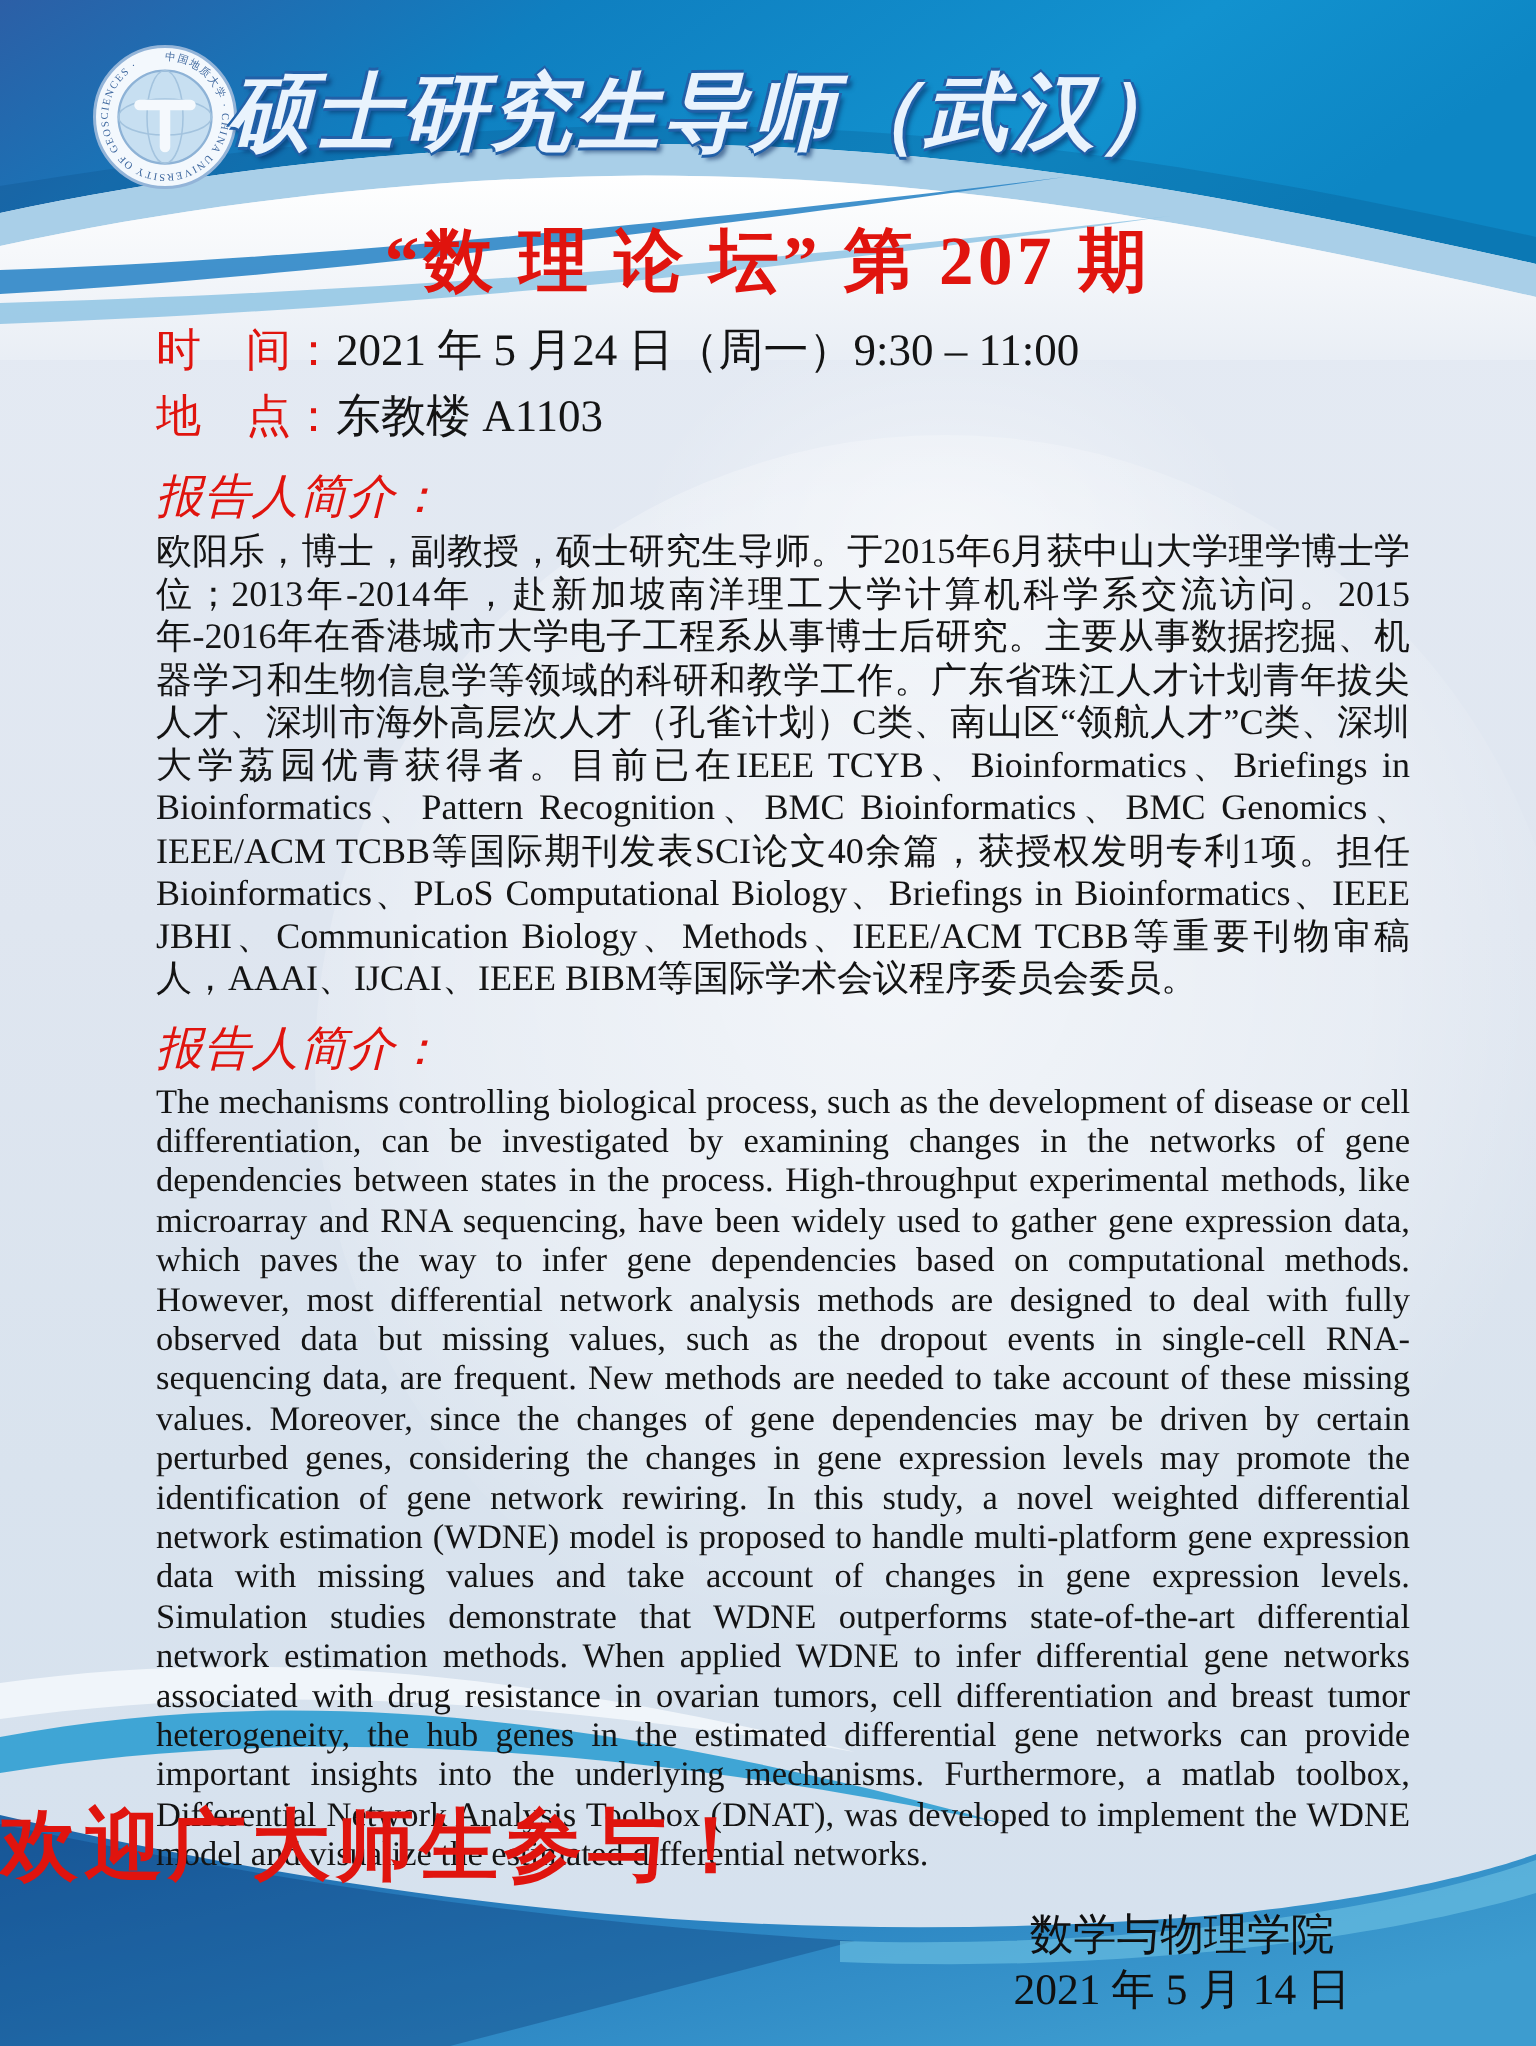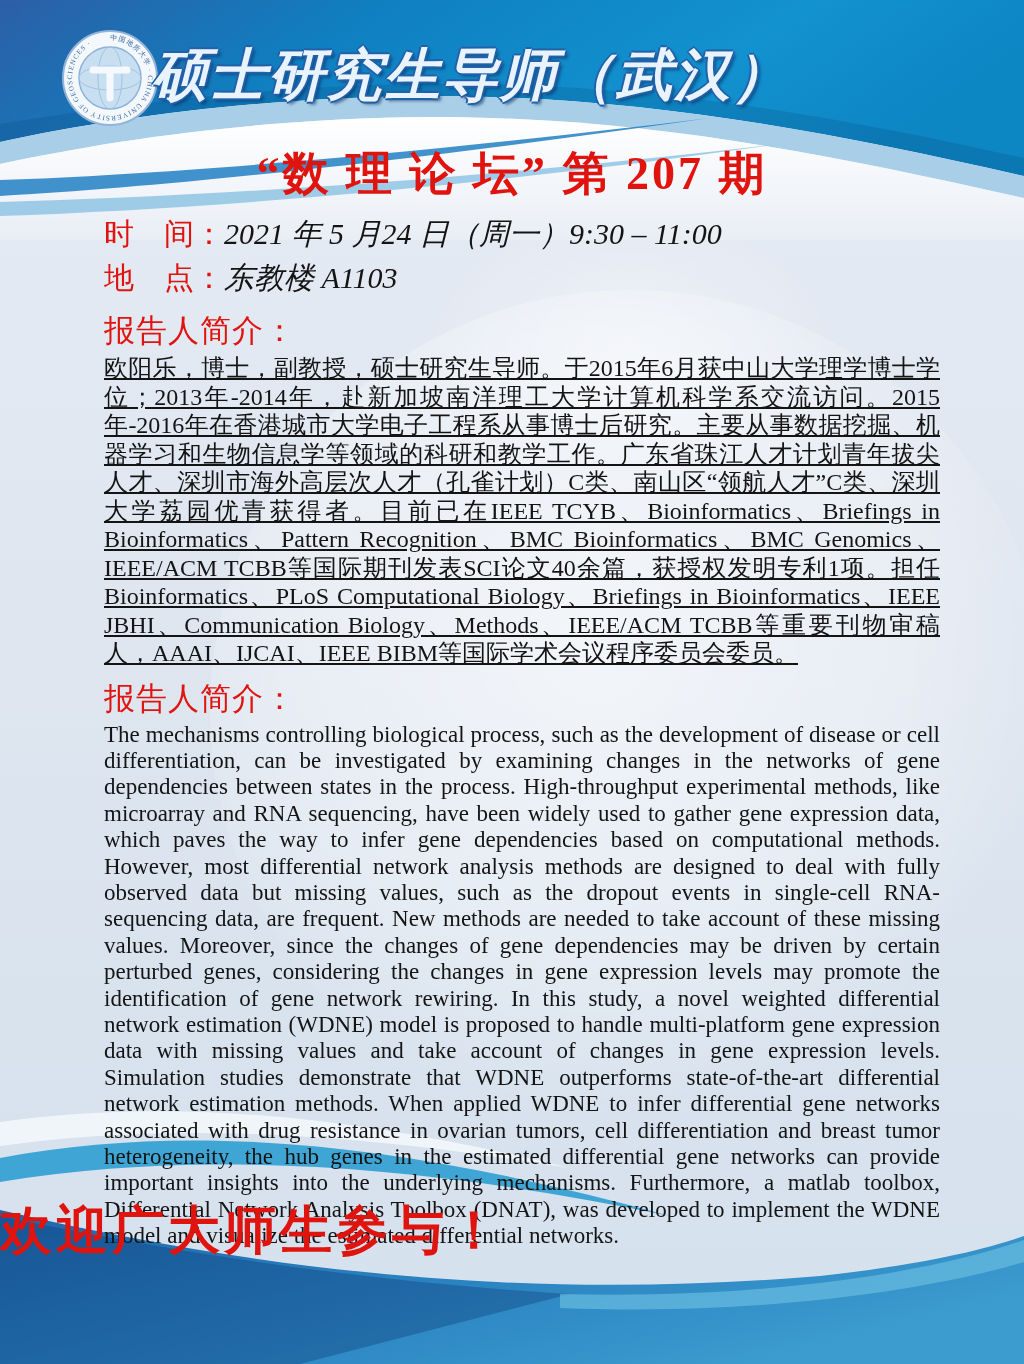--- a/index.html
+++ b/index.html
@@ -32,25 +32,25 @@
   }
   
   .forum-title{
     position:absolute;top:143px;left:0;width:100%;text-align:center;
     font-size:46px;font-weight:600;letter-spacing:3px;color:#e0140e;z-index:5;
   }
   
   .content{position:absolute;left:104px;top:212px;width:836px;z-index:4;color:#141414;}
   .info-row{margin:0;font-size:30px;line-height:44px;white-space:nowrap;}
   .lbl{color:#e0140e;}
-  .val{color:#141414;font-style:italic;}
+  .val{color:#141414;}
   .topic-row{margin:2px 0 0 0;font-size:30px;line-height:37px;text-align:justify;}
   .topic-row .val-en{font-size:27px;}
-  .sec-head{margin:10px 0 2px 0;font-size:31px;line-height:42px;color:#e0140e;letter-spacing:1px;}
-  .body-zh{margin:0;font-size:24px;line-height:28.5px;text-align:justify;text-decoration:underline;}
+  .sec-head{margin:10px 0 2px 0;font-size:31px;line-height:42px;color:#e0140e;letter-spacing:1px;font-style:italic;}
+  .body-zh{margin:0;font-size:24px;line-height:28.5px;text-align:justify;}
   .body-en{margin:0;font-size:23px;line-height:26.4px;text-align:justify;}
   
   .welcome{
     position:absolute;top:1196px;left:0;width:100%;box-sizing:border-box;padding-right:44px;
     font-size:52px;font-weight:600;letter-spacing:4px;color:#e0140e;z-index:6;
   }
   .signature{
     position:absolute;top:1272px;right:66px;width:340px;text-align:center;
     font-size:29px;line-height:37px;color:#101010;z-index:6;
   }
@@ -123,14 +123,18 @@
     </defs>
     <path d="M0,28 C170,4 350,20 570,74 C350,38 170,28 0,52 Z" fill="#f0f5fa"></path>
     <path d="M0,64 C210,24 430,56 670,122 C430,72 205,54 0,88 Z" fill="#2f9fd2" opacity="0.9"></path>
     <path d="M0,116 C300,186 560,204 820,182 C930,170 990,154 1024,142 L1024,270 L0,270 Z" fill="url(#ftrBlue)"></path>
     <path d="M0,122 C180,160 370,188 570,200 L300,270 L0,270 Z" fill="rgba(10,50,110,0.32)"></path>
     <path d="M560,200 C760,206 935,178 1024,146 L1024,168 C930,196 760,222 560,214 Z" fill="#6cc0e2" opacity="0.65"></path>
   </svg>
 
   <div class="welcome">欢迎广大师生参与！</div>
 
+  <div class="signature">
+    <div>数学与物理学院</div>
+    <div>2021 年 5 月 14 日</div>
+  </div>
 
 </div>
 
 </body></html>

